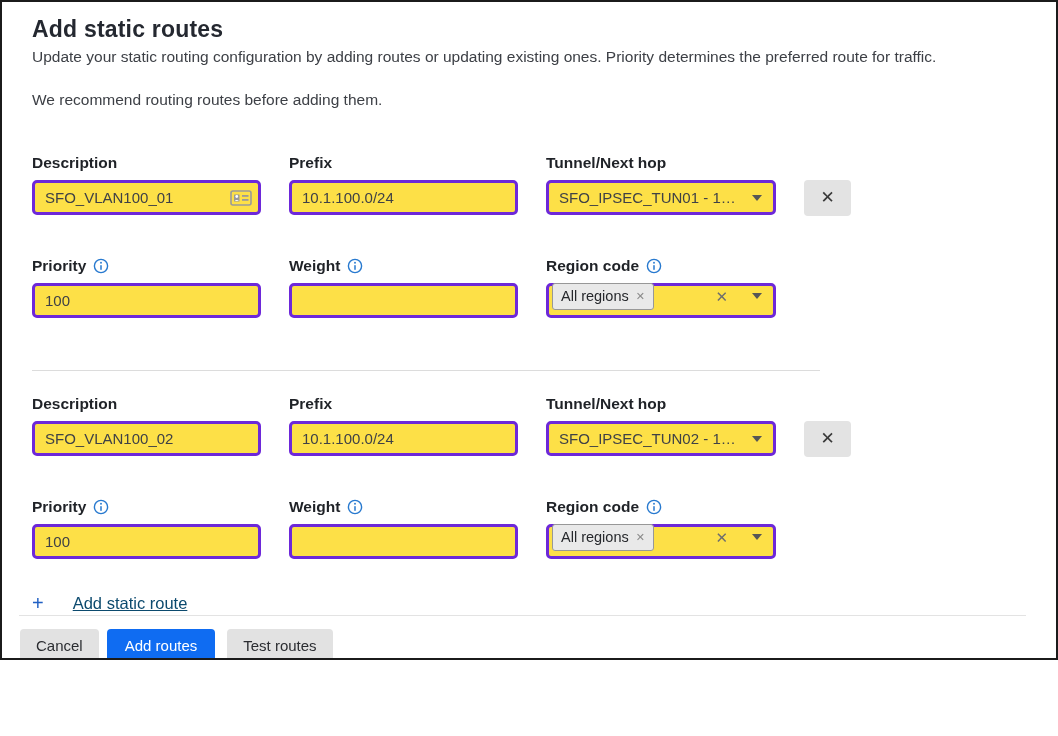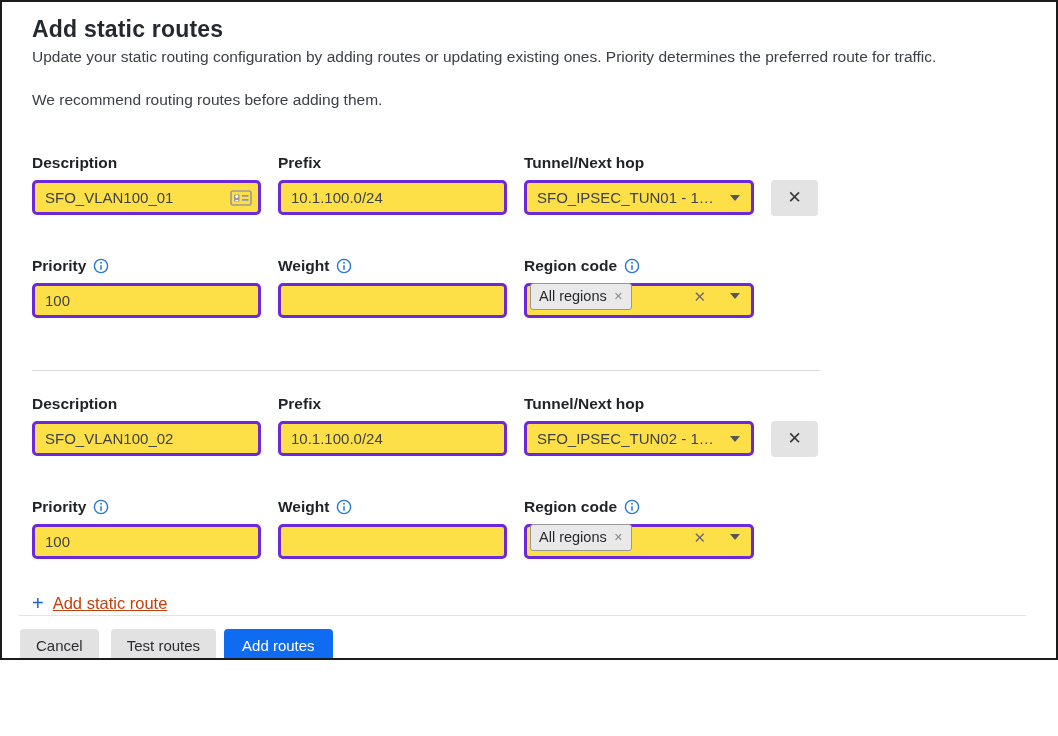--- a/index.html
+++ b/index.html
@@ -18,21 +18,21 @@
   .page-title {
     font-size: 23px; font-weight: 700; color: #242830;
     letter-spacing: 0.2px;
   }
   .intro-line { font-size: 15.5px; color: #3d4046; margin-top: 4px; line-height: 1.35; }
   .intro-line.second { margin-top: 22px; }
 
   .cols {
     display: grid;
     grid-template-columns: 229px 229px 230px 47px;
-    column-gap: 17px;
+    column-gap: 28px;
     align-items: center;
   }
   .label-row { margin-bottom: 8px; }
   .label-cell { display: flex; align-items: center; gap: 7px; }
   .field-label { font-size: 15.5px; font-weight: 600; color: #1f2227; }
   .info-icon { display: inline-flex; margin-top: 1px; }
 
   .text-input, .select-box {
     height: 35px; width: 100%;
     border: 3px solid #6d28d9;
@@ -95,21 +95,21 @@
     margin: 52px 0 0 0; width: 788px;
   }
   .route-divider + .route .section-start { margin-top: 24px; }
 
   .add-link-row {
     margin-top: 33px;
     display: flex; align-items: center; gap: 9px;
     font-size: 16.5px; color: #2160c4;
   }
   .plus-glyph { font-size: 20px; font-weight: 400; color: #2160c4; }
-  .add-link { color: #c2410c; text-decoration: underline; cursor: pointer; }
+  .add-link { color: #0c4a6e; text-decoration: underline; cursor: pointer; margin-left: 20px; }
 
   .footer { flex: none; padding: 0 30px 0 17px; }
   .footer-divider { border: none; border-top: 1px solid #e3e3e3; margin: 0; }
   .footer-buttons {
     display: flex; align-items: center;
     padding: 13px 0 0 1px; gap: 12px;
   }
   .btn {
     height: 33px; border-radius: 4px; border: none;
     font-size: 15px; cursor: pointer; padding: 0 16px;
@@ -304,17 +304,17 @@
       <span class="plus-glyph">+</span>
       <a class="add-link">Add static route</a>
     </div>
 
   </div>
 
   <div class="footer">
     <hr class="footer-divider">
     <div class="footer-buttons">
       <button class="btn btn-gray">Cancel</button>
+      <button class="btn btn-primary">Add routes</button>
       <button class="btn btn-gray">Test routes</button>
-      <button class="btn btn-primary">Add routes</button>
     </div>
   </div>
 </div>
 
 </body></html>

